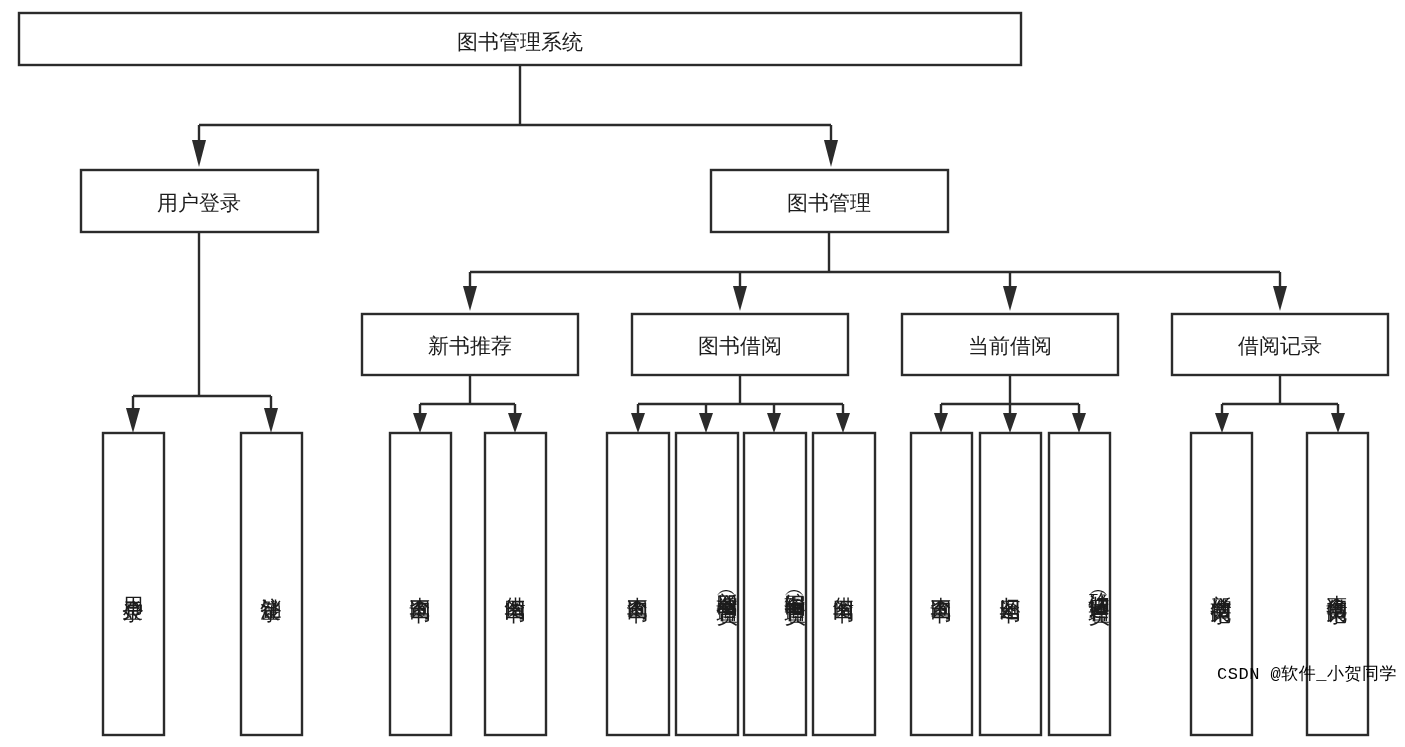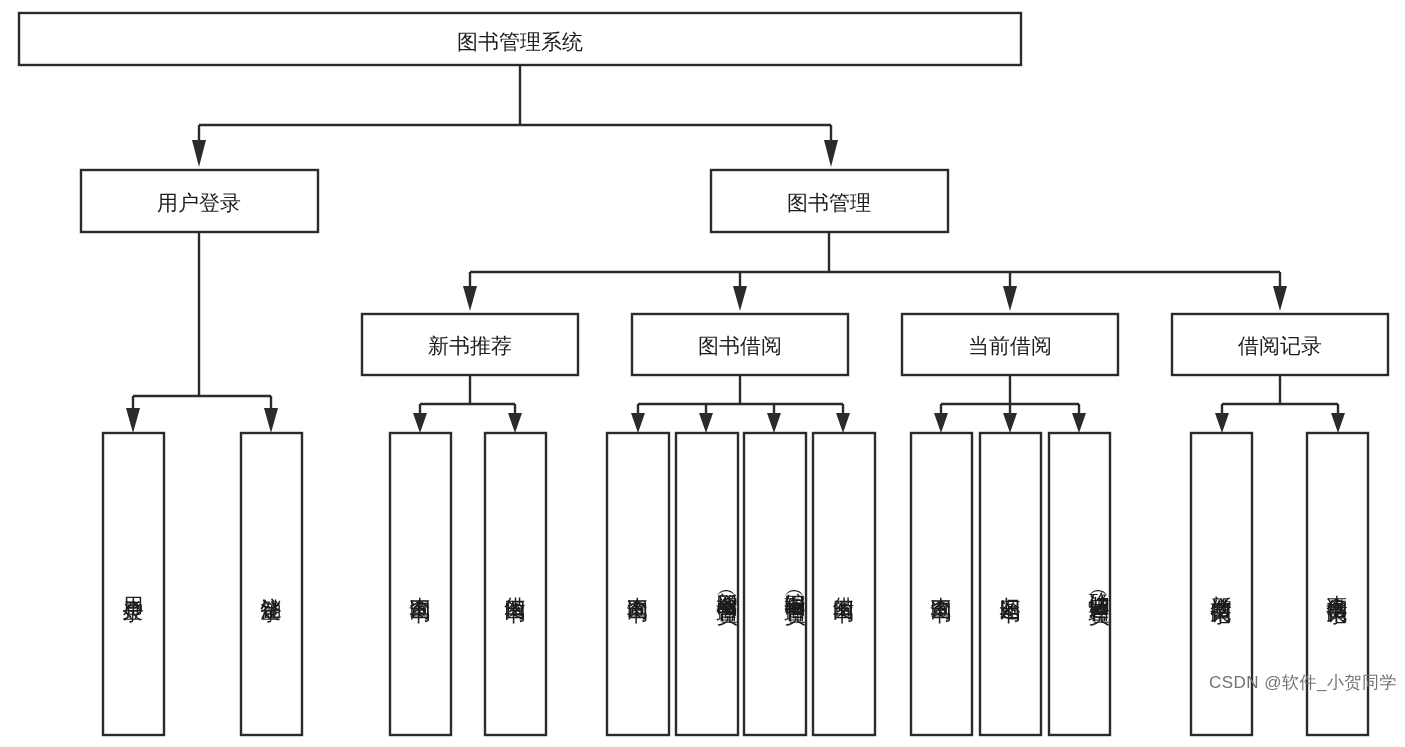--- a/index.html
+++ b/index.html
@@ -57,24 +57,24 @@
     line-height: 1;
     color: #1c1c1c;
     letter-spacing: 2px;
     text-align: center;
     white-space: nowrap;
     pointer-events: none;
   }
   .watermark {
     position: absolute;
     right: 8px;
-    bottom: 7px;
-    font-family: Liberation Sans, sans-serif;
+    bottom: 16px;
+    font-family: Liberation Mono, monospace;
     font-size: 17px;
-    color: #737373;
+    color: #000000;
     letter-spacing: 0.5px;
     white-space: nowrap;
   }
 </style>
 </head>
 <body>
 
 <div id="diagram-root">
 
   <svg class="diagram-canvas" viewBox="0 0 1405 747">

